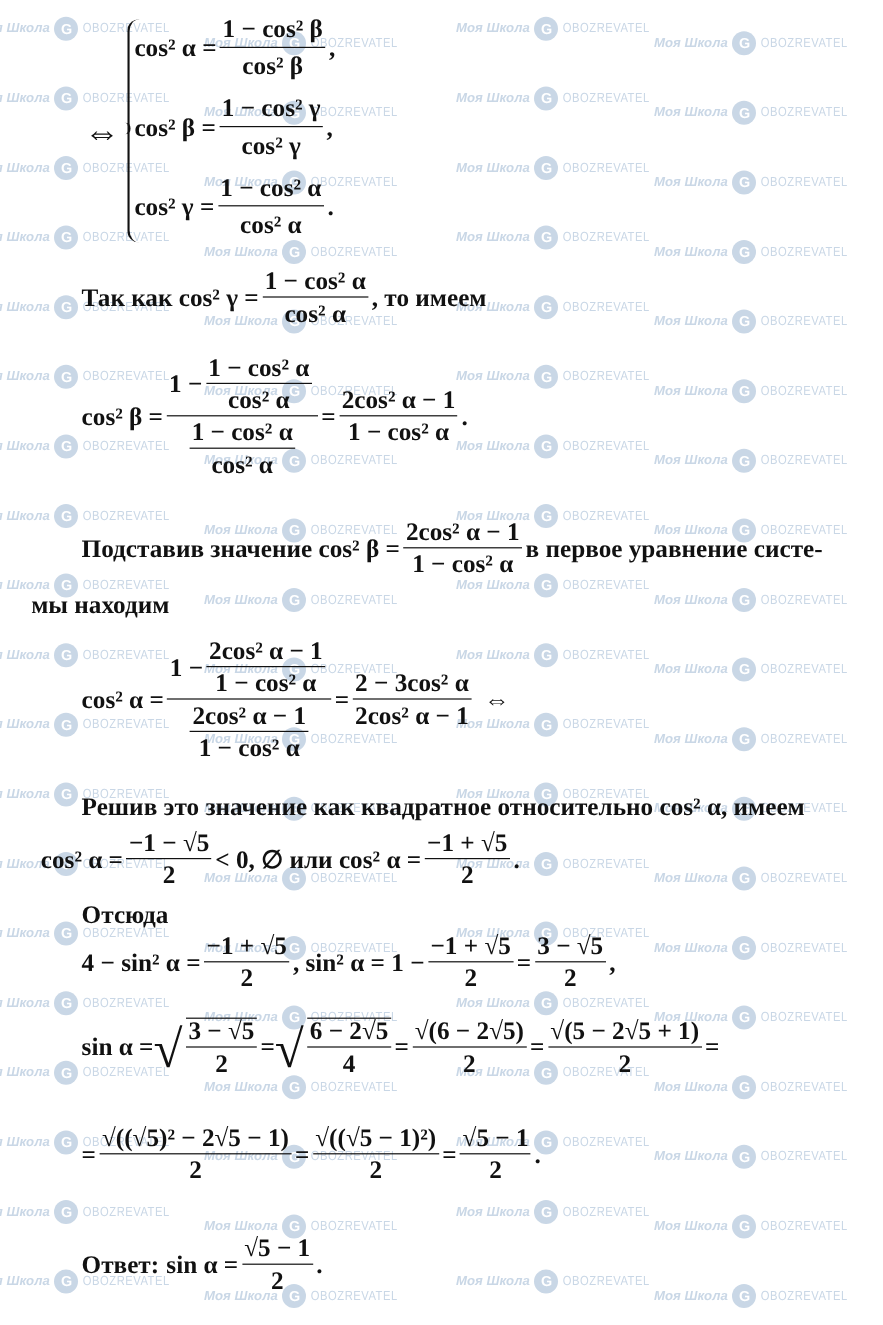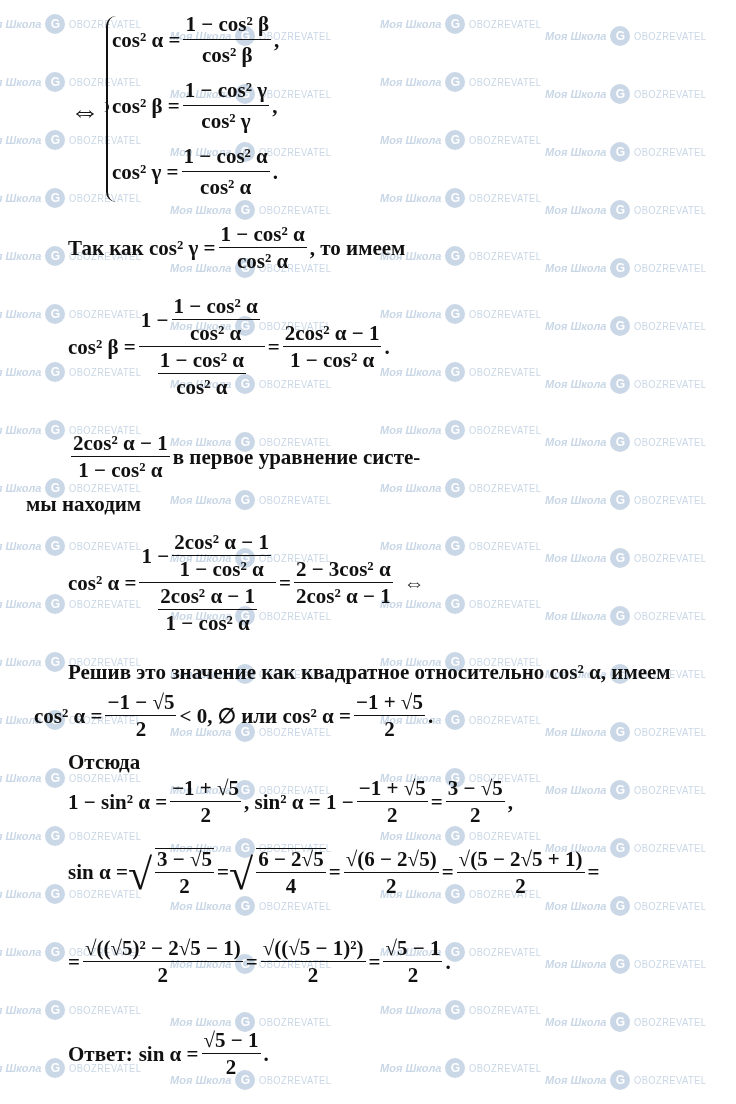--- a/index.html
+++ b/index.html
@@ -473,20 +473,21 @@
   </span>
   <span>=</span>
   <span class="frac">
     <span class="num">2cos² α − 1</span>
     <span class="den">1 − cos² α</span>
   </span>
   <span>.</span>
 </div>
 
 <div class="line" style="left:68px; top:433px;">
+  <span>Подставив значение cos² β =</span>
   <span class="frac">
     <span class="num">2cos² α − 1</span>
     <span class="den">1 − cos² α</span>
   </span>
   <span>в первое уравнение систе-</span>
 </div>
 <div class="line" style="left:26px; top:494px;">
   <span>мы находим</span>
 </div>
 
@@ -531,21 +532,21 @@
     <span class="den">2</span>
   </span>
   <span>.</span>
 </div>
 
 <div class="line" style="left:68px; top:752px;">
   <span>Отсюда</span>
 </div>
 
 <div class="line" style="left:68px; top:778px;">
-  <span>1 − sin² α =</span>
+  <span>4 − sin² α =</span>
   <span class="frac">
     <span class="num">−1 + √5</span>
     <span class="den">2</span>
   </span>
   <span>, sin² α = 1 −</span>
   <span class="frac">
     <span class="num">−1 + √5</span>
     <span class="den">2</span>
   </span>
   <span>=</span>

